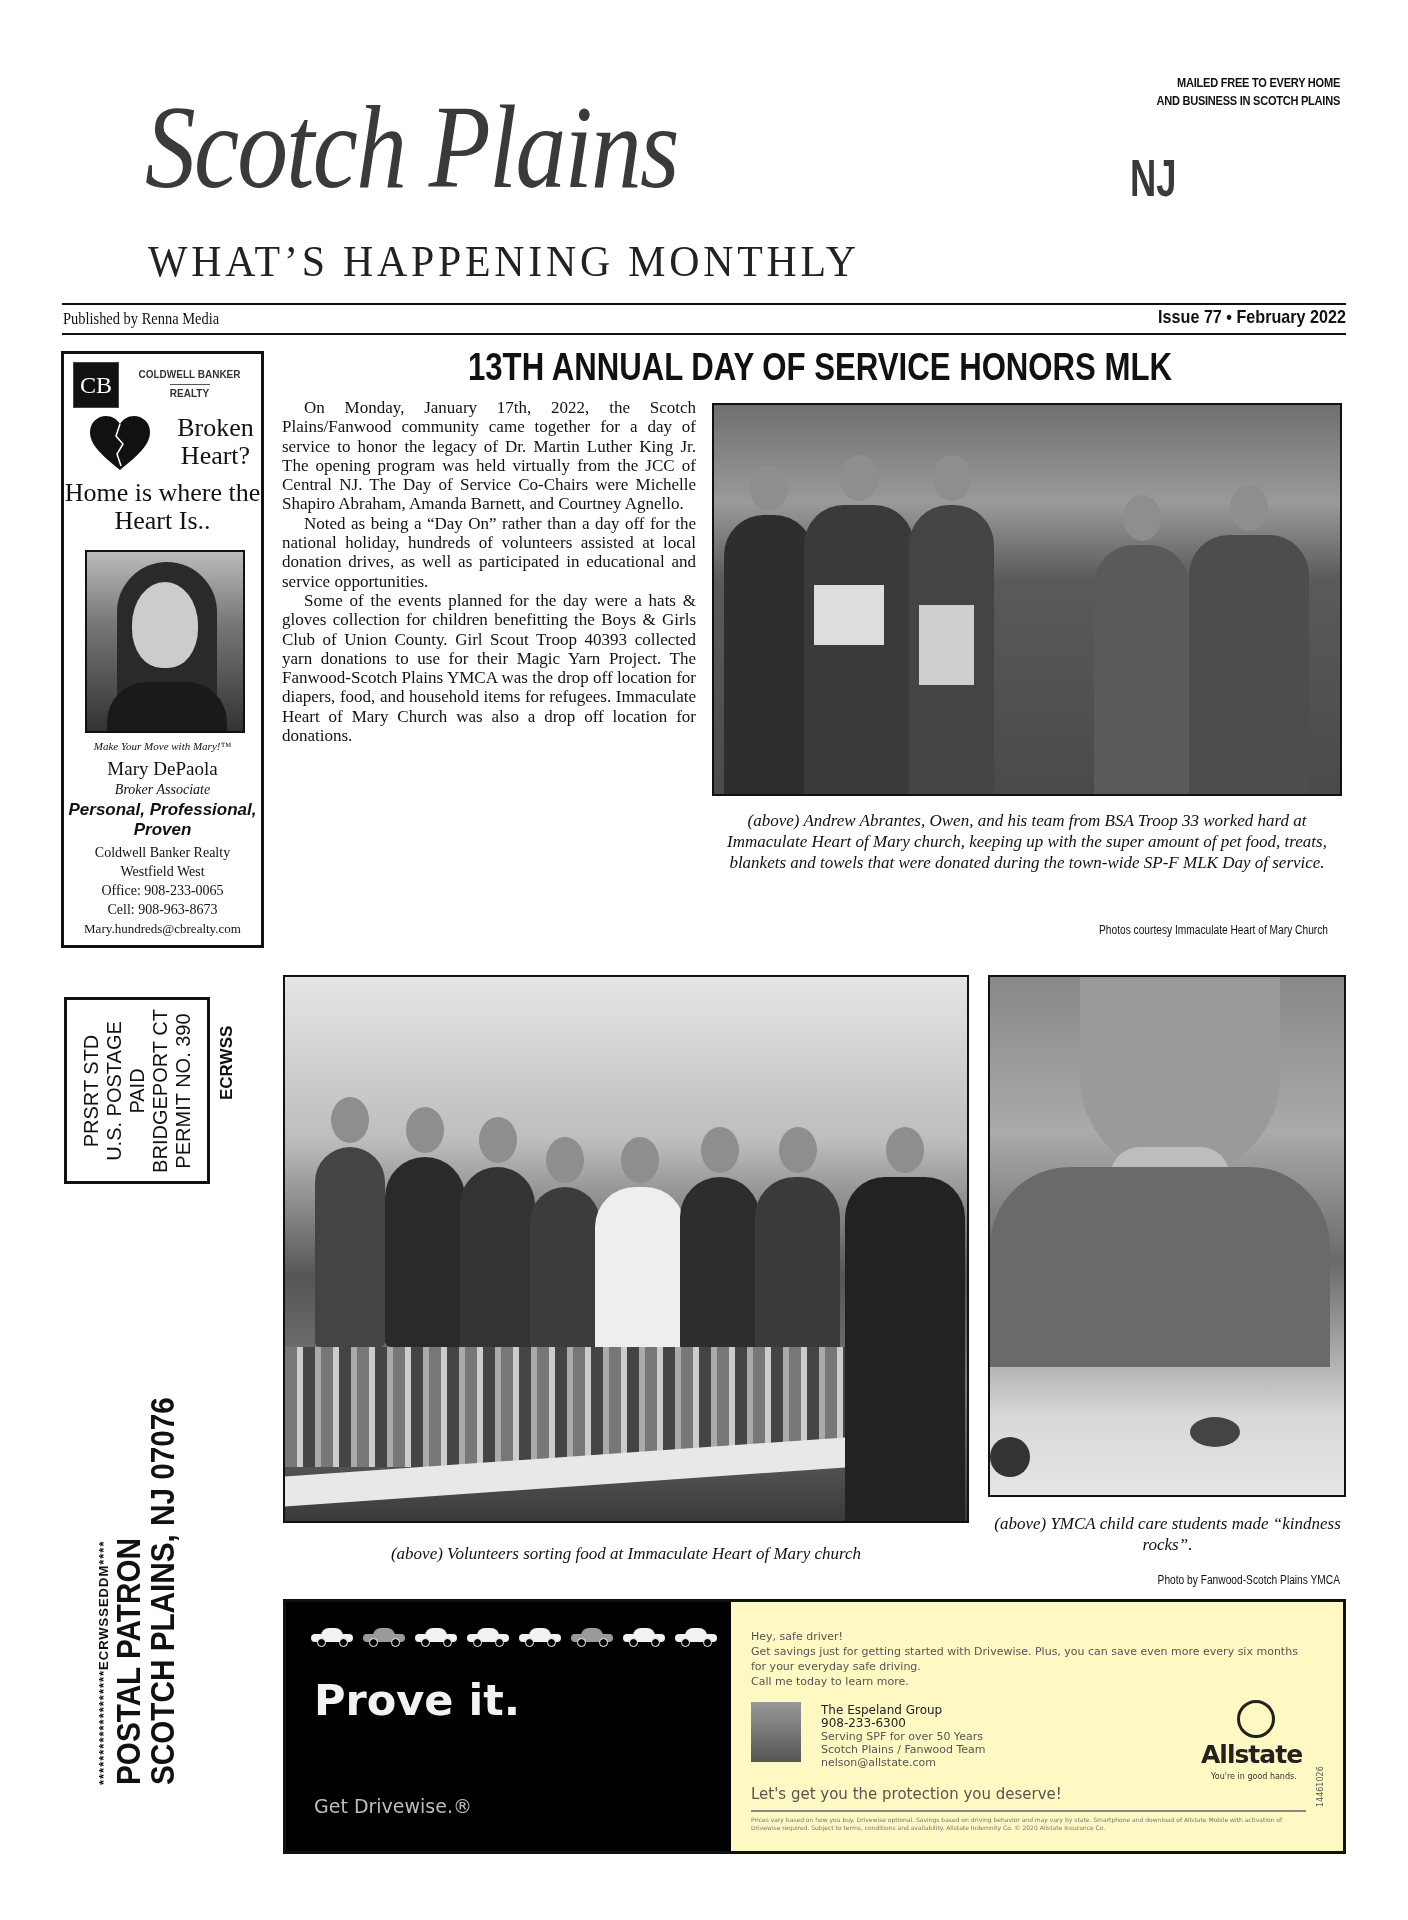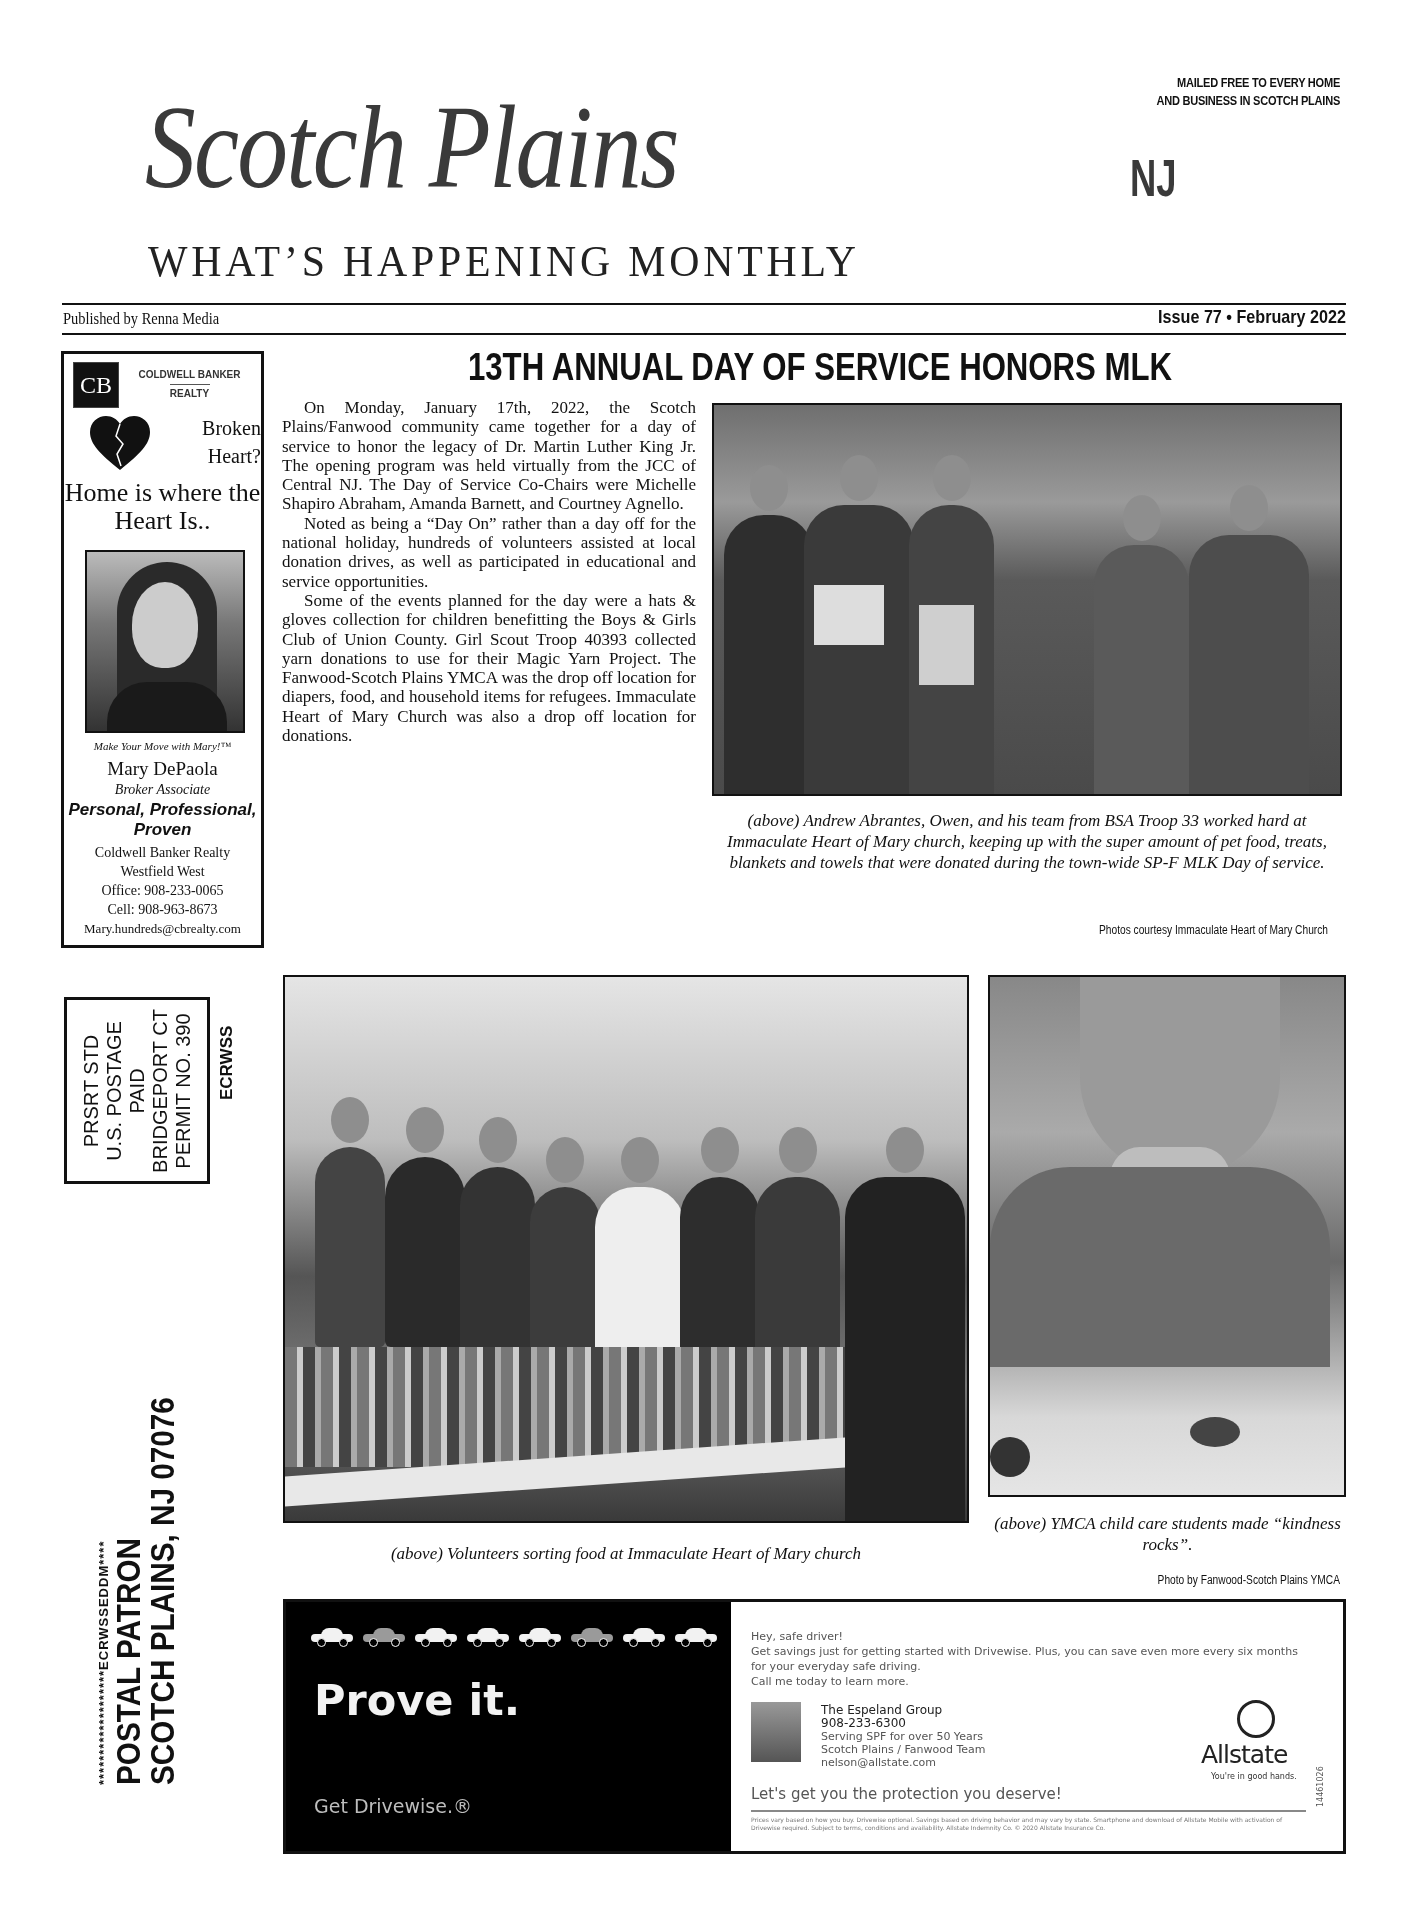--- a/index.html
+++ b/index.html
@@ -17,21 +17,21 @@
 
   
   .headline { left: 300px; top: 346px; width: 1040px; text-align: center; font-family: "Liberation Sans", sans-serif; font-weight: bold; font-size: 38px; letter-spacing: 0px; transform: scaleX(0.82); transform-origin: center; white-space: nowrap; }
 
   
   .cb-ad { left: 61px; top: 351px; width: 203px; height: 597px; border: 3px solid #111; box-sizing: border-box; text-align: center; }
   .cb-logo { position: absolute; left: 9px; top: 8px; width: 44px; height: 44px; background: #111; border: 1px solid #444; color: #fff; font-family: "Liberation Serif", serif; font-size: 24px; line-height: 44px; }
   .cb-name { position: absolute; left: 58px; top: 14px; width: 135px; font-family: "Liberation Sans", sans-serif; font-weight: bold; font-size: 10px; line-height: 14px; color: #333; }
   .cb-name .line { width: 40px; height: 1px; background: #555; margin: 2px auto; }
   .heart { position: absolute; left: 26px; top: 62px; width: 60px; height: 56px; }
-  .broken { position: absolute; left: 106px; top: 60px; font-size: 20px; line-height: 28px; text-align: right; }
+  .broken { position: absolute; left: 106px; top: 60px; font-size: 26px; line-height: 28px; text-align: center; }
   .home-where { position: absolute; left: 0; top: 125px; width: 100%; font-size: 26px; line-height: 28px; }
   .agent-photo { position: absolute; left: 21px; top: 196px; width: 160px; height: 183px; background: linear-gradient(180deg, #bbb 0%, #777 40%, #333 100%); border: 2px solid #111; box-sizing: border-box; overflow: hidden; }
   .agent-photo .face { position: absolute; left: 45px; top: 30px; width: 66px; height: 86px; border-radius: 50% 50% 45% 45%; background: #ccc; }
   .agent-photo .hair { position: absolute; left: 30px; top: 10px; width: 100px; height: 160px; border-radius: 50px 50px 10px 10px; background: #2a2a2a; }
   .agent-photo .body { position: absolute; left: 20px; top: 130px; width: 120px; height: 60px; border-radius: 40px 40px 0 0; background: #1a1a1a; }
   .tagline { position: absolute; left: 0; top: 386px; width: 100%; font-style: italic; font-weight: normal; font-size: 11px; }
   .agent-name { position: absolute; left: 0; top: 404px; width: 100%; font-size: 19px; }
   .agent-title { position: absolute; left: 0; top: 428px; width: 100%; font-style: italic; font-size: 14px; }
   .agent-slogan { position: absolute; left: 0; top: 446px; width: 100%; font-family: "Liberation Sans", sans-serif; font-weight: bold; font-style: italic; font-size: 17px; line-height: 20px; }
   .agent-info { position: absolute; left: 0; top: 489px; width: 100%; font-size: 14px; line-height: 19px; }
@@ -67,30 +67,30 @@
   .allstate-ad { left: 283px; top: 1599px; width: 1063px; height: 255px; border: 3px solid #111; box-sizing: border-box; background: #000; }
   .as-left { position: absolute; left: 0; top: 0; width: 445px; height: 100%; background: #000; color: #fff; }
   .cars { position: absolute; left: 25px; top: 26px; display: flex; gap: 10px; }
   .car { width: 42px; height: 16px; position: relative; }
   .car .top { position: absolute; left: 10px; top: 0; width: 22px; height: 8px; border-radius: 8px 8px 0 0; }
   .car .bot { position: absolute; left: 0; top: 6px; width: 42px; height: 8px; border-radius: 5px; }
   .car .w1, .car .w2 { position: absolute; top: 10px; width: 7px; height: 7px; border-radius: 50%; background: #000; border: 1px solid #fff; }
   .car .w1 { left: 6px; } .car .w2 { left: 28px; }
   .good-driver { position: absolute; left: 28px; top: 72px; font-family: "DejaVu Sans", sans-serif; font-weight: bold; font-size: 43px; line-height: 52px; color: #f2f2f2; }
   .get-drivewise { position: absolute; left: 28px; top: 193px; font-family: "DejaVu Sans", sans-serif; font-size: 19px; color: #bdbdbd; }
-  .as-right { position: absolute; left: 445px; top: 0; right: 0; height: 100%; background: #ffffff; color: #555; font-family: "DejaVu Sans", sans-serif; }
+  .as-right { position: absolute; left: 445px; top: 0; right: 0; height: 100%; background: #fef9c3; color: #555; font-family: "DejaVu Sans", sans-serif; }
   .as-intro { position: absolute; left: 20px; top: 27px; width: 560px; font-size: 11px; line-height: 15px; }
   .as-photo { position: absolute; left: 20px; top: 100px; width: 50px; height: 60px; background: linear-gradient(180deg,#999,#555); }
   .as-contact { position: absolute; left: 90px; top: 102px; font-size: 11px; line-height: 13px; }
   .as-contact .group { font-weight: normal; color: #222; font-size: 12px; }
   .as-tagline { position: absolute; left: 20px; top: 183px; font-size: 15px; }
   .as-divider { position: absolute; left: 20px; top: 208px; width: 555px; height: 2px; background: #888; }
   .as-fine { position: absolute; left: 20px; top: 214px; width: 555px; font-size: 6px; line-height: 8px; color: #777; }
   .as-logo-mark { position: absolute; left: 506px; top: 98px; width: 38px; height: 38px; border: 3px solid #222; border-radius: 50%; box-sizing: border-box; }
-  .as-logo { position: absolute; left: 470px; top: 138px; font-weight: normal; font-size: 25px; color: #222; letter-spacing: -1px; }
+  .as-logo { position: absolute; left: 470px; top: 138px; font-weight: bold; font-size: 25px; color: #222; letter-spacing: -1px; }
   .as-logo-tag { position: absolute; left: 480px; top: 170px; font-size: 8px; color: #333; }
   .as-code { position: absolute; left: 585px; top: 205px; font-size: 8px; transform: rotate(-90deg); transform-origin: left top; color: #555; }
 </style>
 </head>
 <body>
 
 <div class="abs mailed">
   <div>MAILED FREE TO EVERY HOME</div>
   <div>AND BUSINESS IN SCOTCH PLAINS</div>
 </div>

